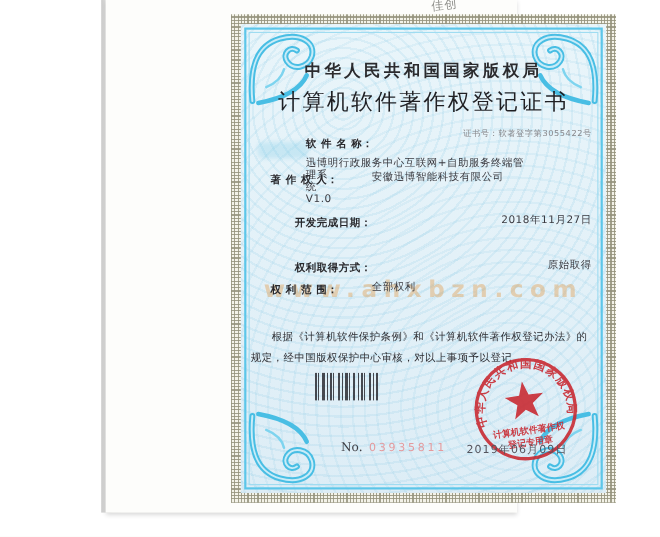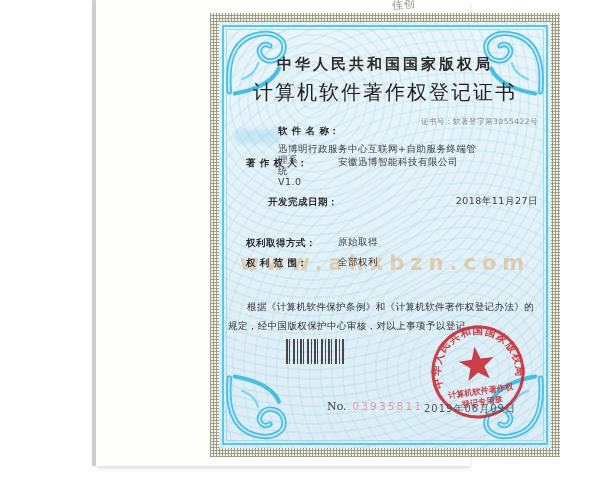--- a/index.html
+++ b/index.html
@@ -69,35 +69,35 @@
   .field{position:absolute;left:36px;}
   .field .lbl{
     display:inline-block;vertical-align:top;width:92px;
     font-size:9.5px;font-weight:bold;color:#28282c;letter-spacing:.5px;white-space:pre;
   }
   .field .val{
     display:inline-block;vertical-align:top;width:200px;
     font-size:9.5px;color:#3a3a40;letter-spacing:.5px;white-space:pre-line;line-height:1.15;
   }
   .f0{top:112px;margin-left:32px;} .f1{top:144px;} .f2{top:183px;text-align:right;} .f3{top:204px;}
-  .f4{top:224px;} .f5{top:244px;} .f6{top:263px;}
+  .f4{top:224px;text-align:right;} .f5{top:244px;} .f6{top:263px;}
 
   .statement{
     position:absolute;left:18px;top:284px;width:308px;
     font-size:9.5px;color:#2e2e33;line-height:2.05;text-indent:2em;letter-spacing:.4px;
   }
 
   .barcode{
     position:absolute;left:76px;top:326px;width:58px;height:25px;
     background-image:
       repeating-linear-gradient(90deg,#23232a 0 2px,transparent 2px 3px,#23232a 3px 4px,transparent 4px 7px,#23232a 7px 9px,transparent 9px 11px,#23232a 11px 12px,transparent 12px 14px);
     opacity:.82;
   }
 
-  .no-line{position:absolute;left:100px;top:387px;font-size:11px;margin-left:17px;}
+  .no-line{position:absolute;left:100px;top:387px;font-size:11px;}
   .no-label{font-family:"DejaVu Serif","Liberation Serif",serif;color:#3c3c42;}
   .no-value{color:#e49a9d;letter-spacing:2.5px;font-size:10px;margin-left:6px;}
 
   .seal{position:absolute;left:213px;top:304px;width:110px;height:110px;opacity:.88;transform:rotate(-8deg);}
   .seal-date{
     position:absolute;left:214px;top:389px;width:120px;
     font-size:10px;color:#55555e;letter-spacing:1px;
   }
 
   .watermark{

